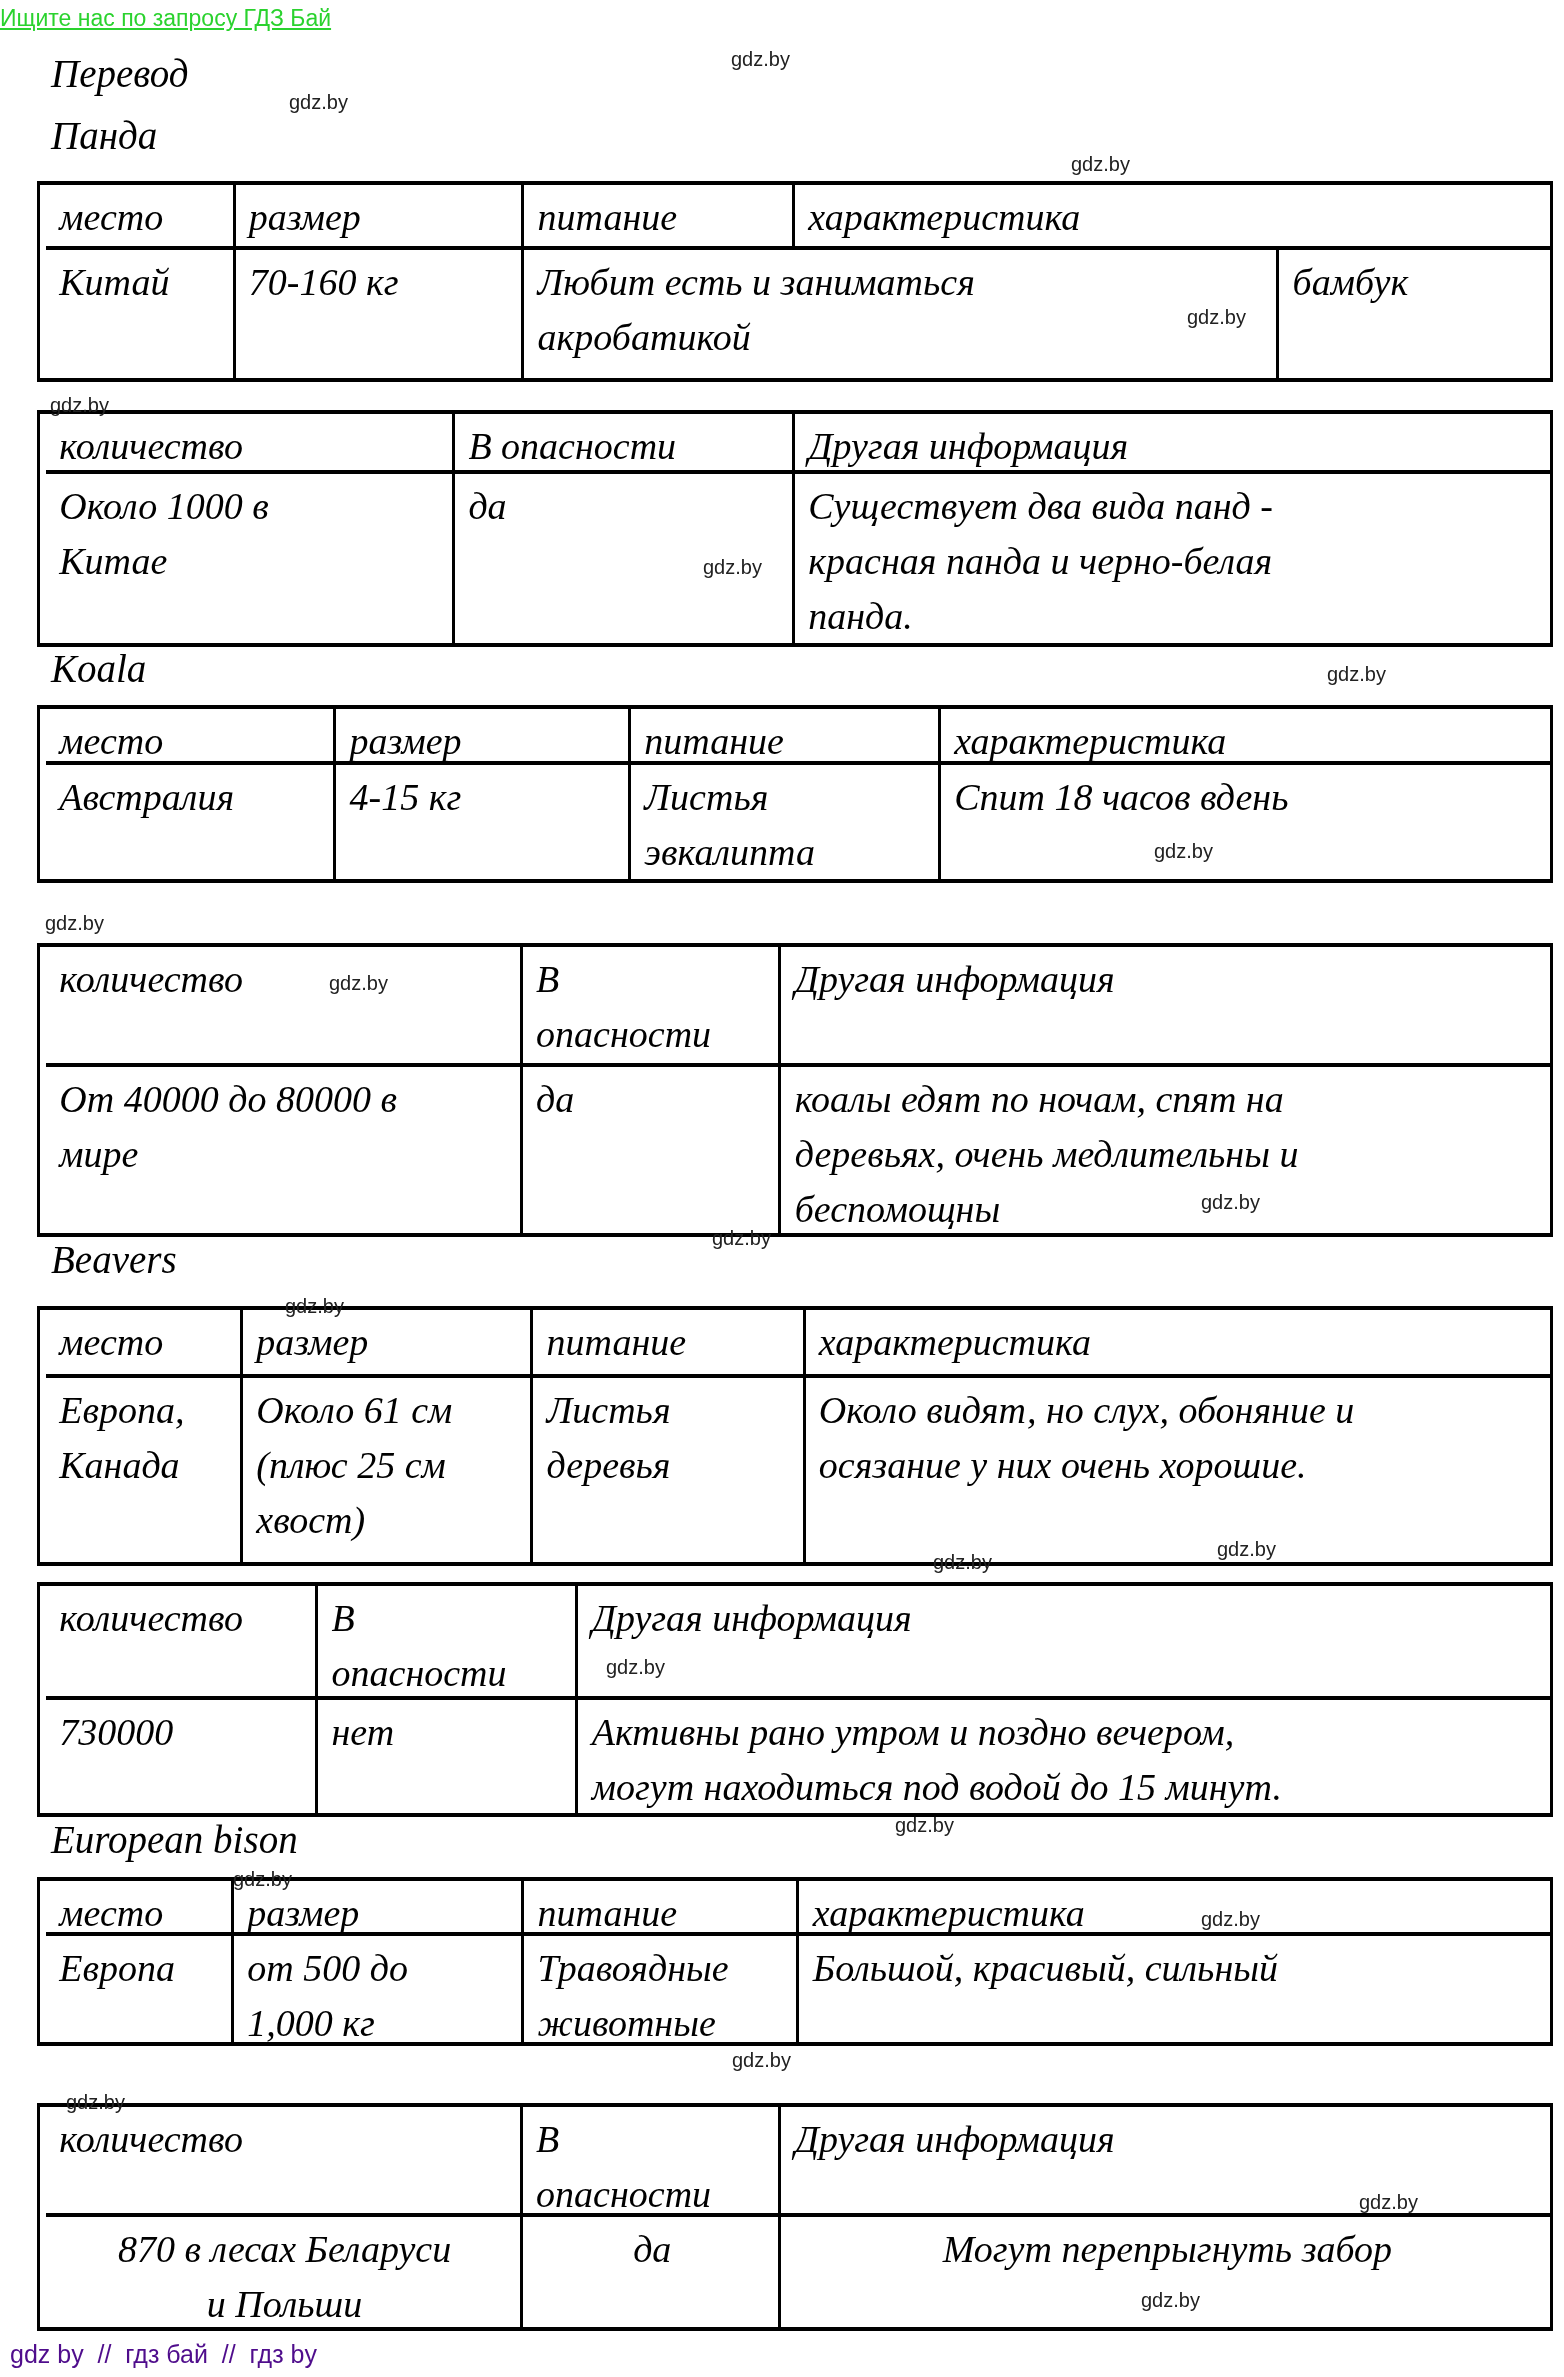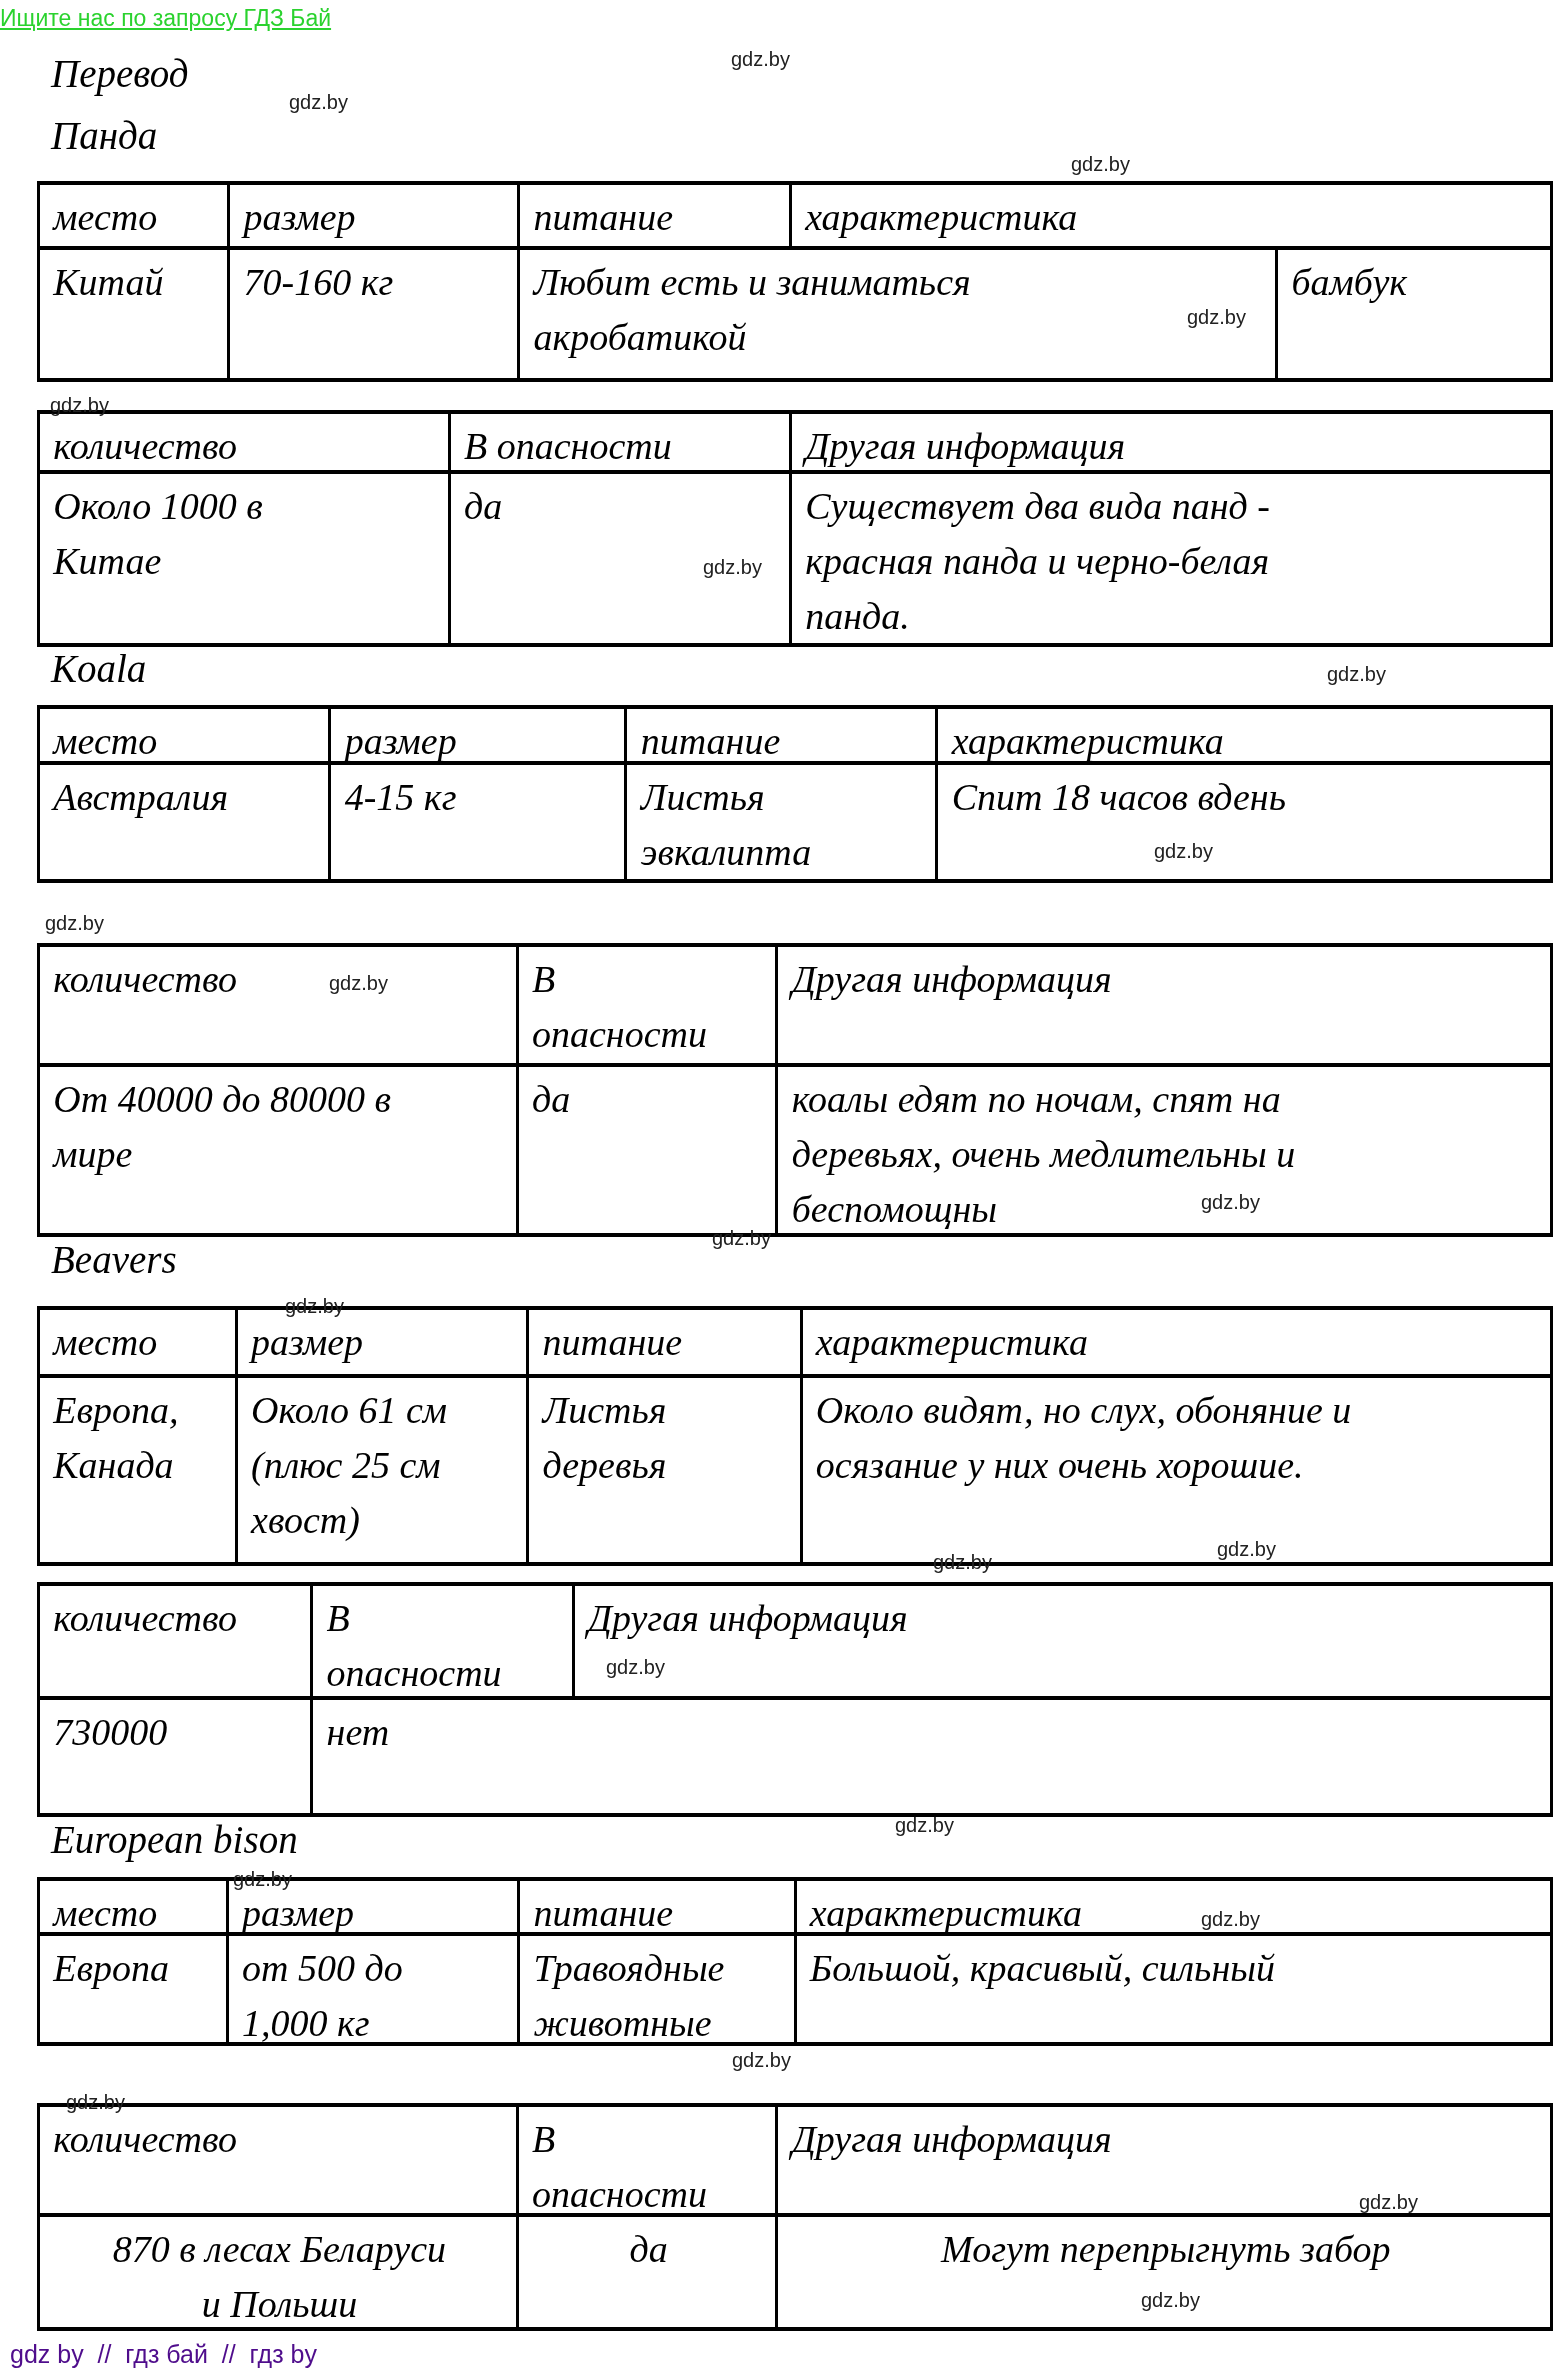--- a/index.html
+++ b/index.html
@@ -12,21 +12,21 @@
   .heading{position:absolute;left:51px;font:italic 39px/1.1 "Liberation Serif",serif;color:#000;
            white-space:nowrap;}
   .h-perevod{top:53px;}
   .h-panda{top:115px;}
   .h-koala{top:648px;}
   .h-beavers{top:1239px;}
   .h-bison{top:1819px;}
 
   .tbl{position:absolute;left:37px;width:1516px;box-sizing:border-box;
        border:3.3px solid #000;border-top-width:4.2px;border-bottom-width:4.2px;background:transparent;}
-  .row{display:flex;box-sizing:border-box;}
+  .row{display:flex;box-sizing:border-box;margin-left:6px;}
   .hrow{border-bottom:4.2px solid #000;}
   .cell{box-sizing:border-box;border-right:3.3px solid #000;padding:5px 10px 0 13.3px;
         font:italic 38px/1.45 "Liberation Serif",serif;white-space:pre-line;overflow:visible;}
   .cell:last-child{border-right:none;font-style:italic;}
 
   .t1{top:181px;}  .t1 .hrow{height:65px;}  .t1 .drow{height:128px;}
   .t1 .c0{width:12.6%;} .t1 .c1{width:19.2%;} .t1 .c2{width:18.0%;} .t1 .c3{width:50.2%;}
 
   .t2{top:410px;}  .t2 .hrow{height:60px;}  .t2 .drow{height:169px;}
   .t2 .c0{width:27.2%;} .t2 .c1{width:22.6%;} .t2 .c2{width:50.2%;}
@@ -156,20 +156,22 @@
   <div class="tbl t6">
     <div class="row hrow">
       <div class="cell c0">количество</div>
       <div class="cell c1">В
 опасности</div>
       <div class="cell c2">Другая информация</div>
     </div>
     <div class="row drow">
       <div class="cell c0">730000</div>
       <div class="cell c1">нет</div>
+      <div class="cell c2">Активны рано утром и поздно вечером,
+могут находиться под водой до 15 минут.</div>
     </div>
   </div>
 
   <div class="heading h-bison">European bison</div>
 
   <div class="tbl t7">
     <div class="row hrow">
       <div class="cell c0">место</div>
       <div class="cell c1">размер</div>
       <div class="cell c2">питание</div>

